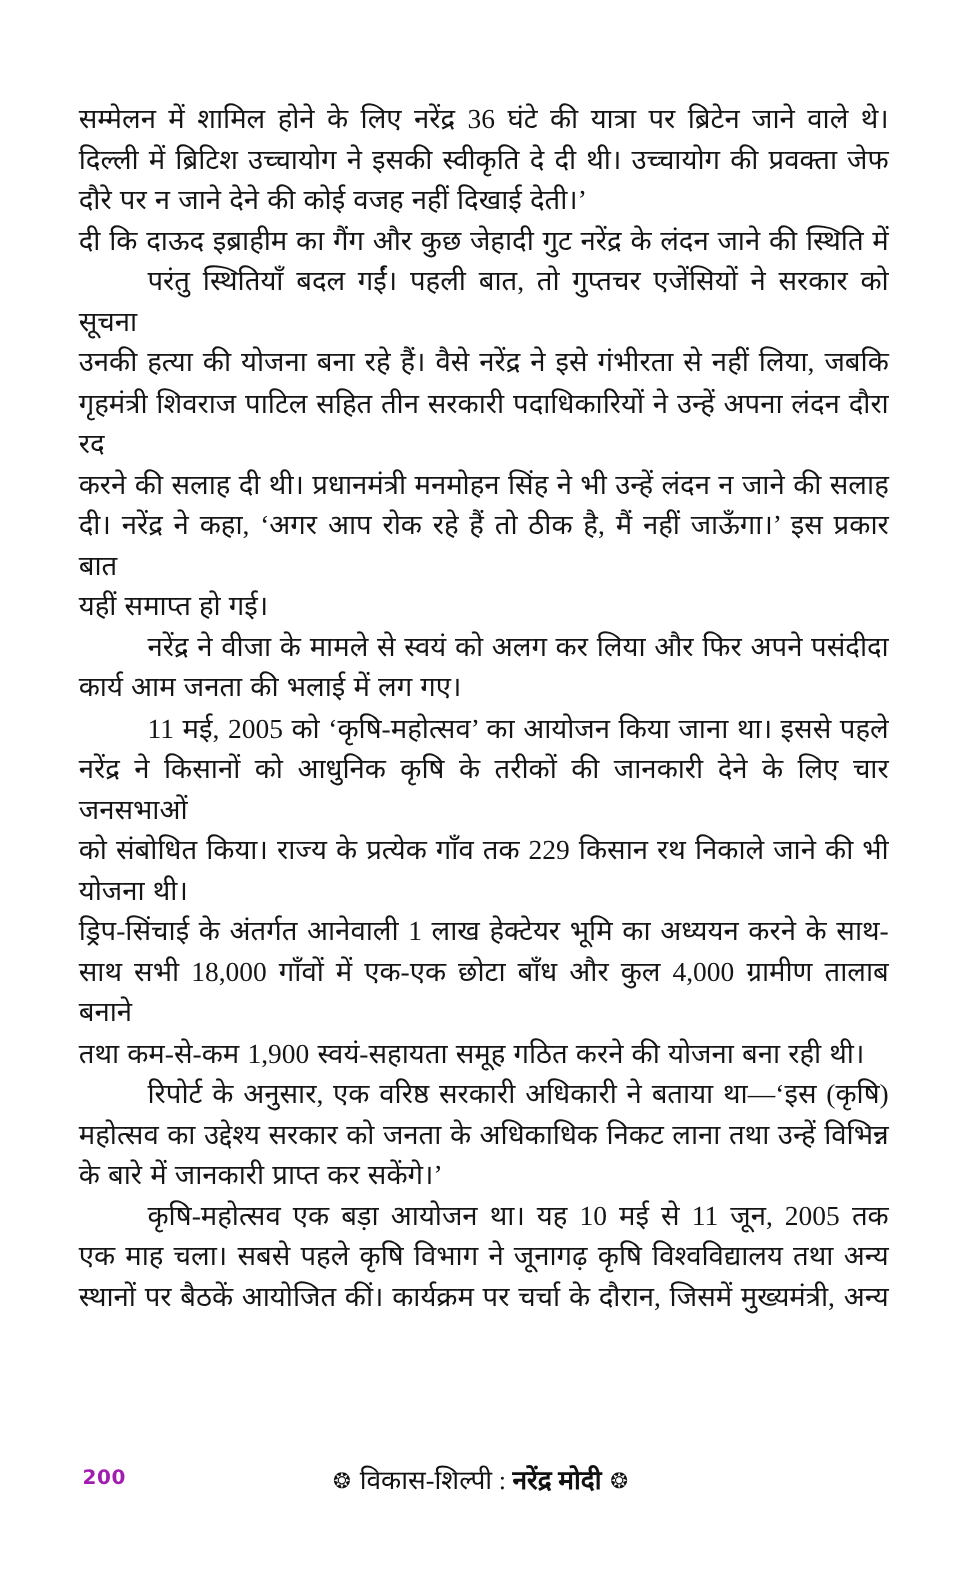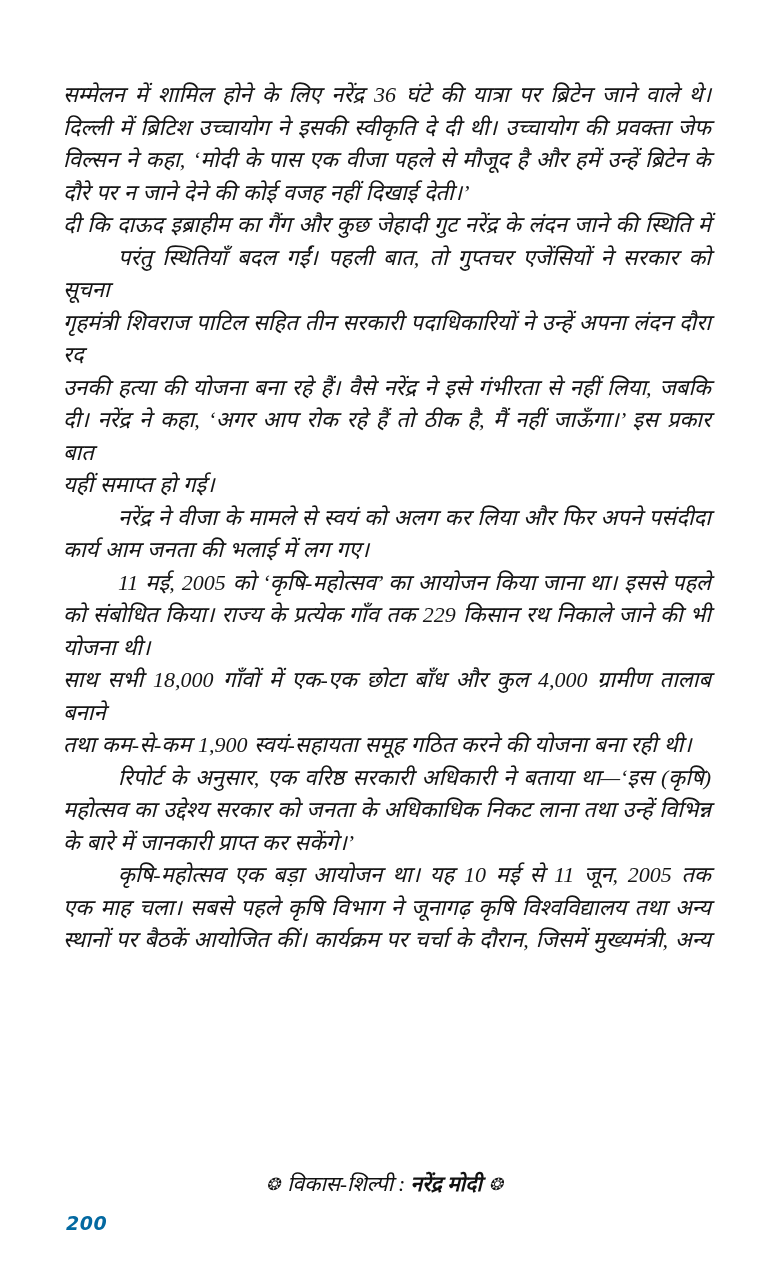--- a/index.html
+++ b/index.html
@@ -8,21 +8,20 @@
     background: #ffffff;
   }
   .page {
     position: relative;
     width: 769px;
     height: 1272px;
     background: #ffffff;
     color: #151515;
     overflow: hidden;
     font-family: "Liberation Serif", "DejaVu Serif", serif;
-    font-style: italic;
   }
   .text-block {
     position: absolute;
     left: 63px;
     top: 79px;
     width: 648px;
   }
   .para { margin: 0; padding: 0; }
   .line {
     font-size: 22px;
@@ -39,24 +38,23 @@
     top: 1168px;
     width: 769px;
     height: 34px;
   }
   .page-num {
     position: absolute;
     left: 66px;
     top: 4px;
     font-family: "DejaVu Sans", "Liberation Sans", sans-serif;
     font-weight: 800;
-    font-size: 19px;
+    font-size: 16px;
     letter-spacing: 0.5px;
-    color: #0369a1;
-    margin-top: 40px;
+    color: #a21caf;
   }
   .running-title {
     display: block;
     width: 100%;
     text-align: center;
     font-size: 21px;
     line-height: 32px;
     color: #111111;
   }
   .running-title .bold { font-weight: bold; text-align: center; }
@@ -70,41 +68,43 @@
 </style>
 </head>
 <body>
 
 <div class="page">
 
   <main class="text-block">
       <div class="para">
         <div class="line">सम्मेलन में शामिल होने के लिए नरेंद्र 36 घंटे की यात्रा पर ब्रिटेन जाने वाले थे।</div>
         <div class="line">दिल्ली में ब्रिटिश उच्चायोग ने इसकी स्वीकृति दे दी थी। उच्चायोग की प्रवक्ता जेफ</div>
-        <div class="line">विल्सन ने कहा, ‘मोदी के पास एक वीजा पहले से मौजूद है और हमें उन्हें ब्रिटेन के</div>
         <div class="line no-just">दौरे पर न जाने देने की कोई वजह नहीं दिखाई देती।’</div>
       </div>
       <div class="para">
         <div class="line">दी कि दाऊद इब्राहीम का गैंग और कुछ जेहादी गुट नरेंद्र के लंदन जाने की स्थिति में</div>
         <div class="line indent">परंतु स्थितियाँ बदल गईं। पहली बात, तो गुप्तचर एजेंसियों ने सरकार को सूचना</div>
+        <div class="line">उनकी हत्या की योजना बना रहे हैं। वैसे नरेंद्र ने इसे गंभीरता से नहीं लिया, जबकि</div>
         <div class="line">गृहमंत्री शिवराज पाटिल सहित तीन सरकारी पदाधिकारियों ने उन्हें अपना लंदन दौरा रद</div>
-        <div class="line">उनकी हत्या की योजना बना रहे हैं। वैसे नरेंद्र ने इसे गंभीरता से नहीं लिया, जबकि</div>
+        <div class="line">करने की सलाह दी थी। प्रधानमंत्री मनमोहन सिंह ने भी उन्हें लंदन न जाने की सलाह</div>
         <div class="line">दी। नरेंद्र ने कहा, ‘अगर आप रोक रहे हैं तो ठीक है, मैं नहीं जाऊँगा।’ इस प्रकार बात</div>
         <div class="line no-just">यहीं समाप्त हो गई।</div>
       </div>
       <div class="para">
         <div class="line indent">नरेंद्र ने वीजा के मामले से स्वयं को अलग कर लिया और फिर अपने पसंदीदा</div>
         <div class="line no-just">कार्य आम जनता की भलाई में लग गए।</div>
       </div>
       <div class="para">
         <div class="line indent">11 मई, 2005 को ‘कृषि-महोत्सव’ का आयोजन किया जाना था। इससे पहले</div>
+        <div class="line">नरेंद्र ने किसानों को आधुनिक कृषि के तरीकों की जानकारी देने के लिए चार जनसभाओं</div>
         <div class="line">को संबोधित किया। राज्य के प्रत्येक गाँव तक 229 किसान रथ निकाले जाने की भी</div>
         <div class="line no-just">योजना थी।</div>
       </div>
       <div class="para">
+        <div class="line">ड्रिप-सिंचाई के अंतर्गत आनेवाली 1 लाख हेक्टेयर भूमि का अध्ययन करने के साथ-</div>
         <div class="line">साथ सभी 18,000 गाँवों में एक-एक छोटा बाँध और कुल 4,000 ग्रामीण तालाब बनाने</div>
         <div class="line no-just">तथा कम-से-कम 1,900 स्वयं-सहायता समूह गठित करने की योजना बना रही थी।</div>
       </div>
       <div class="para">
         <div class="line indent">रिपोर्ट के अनुसार, एक वरिष्ठ सरकारी अधिकारी ने बताया था—‘इस (कृषि)</div>
         <div class="line">महोत्सव का उद्देश्य सरकार को जनता के अधिकाधिक निकट लाना तथा उन्हें विभिन्न</div>
         <div class="line no-just">के बारे में जानकारी प्राप्त कर सकेंगे।’</div>
       </div>
       <div class="para">
         <div class="line indent">कृषि-महोत्सव एक बड़ा आयोजन था। यह 10 मई से 11 जून, 2005 तक</div>

